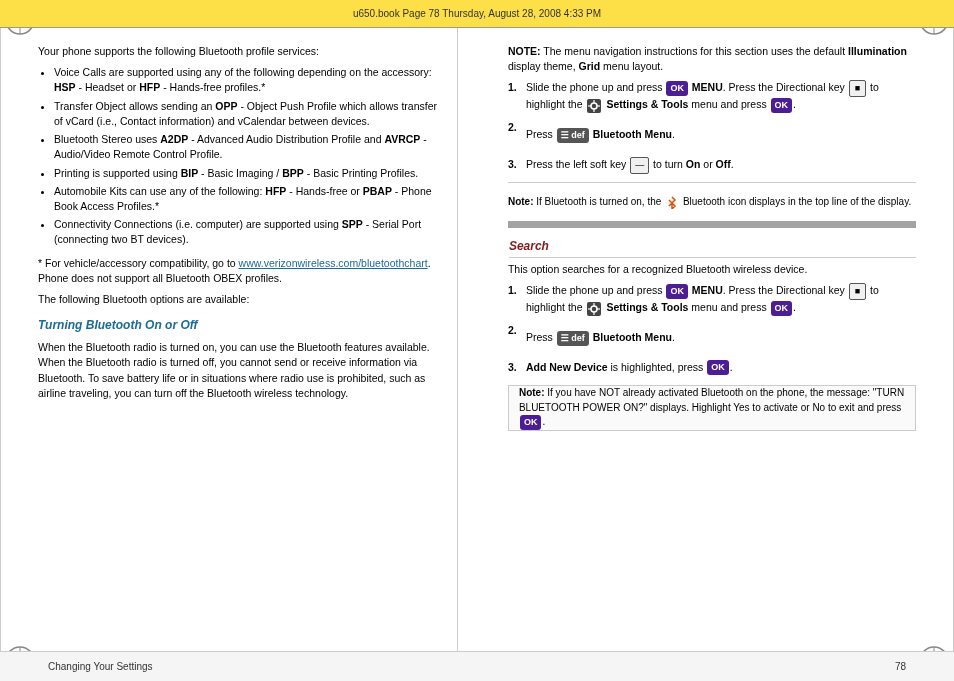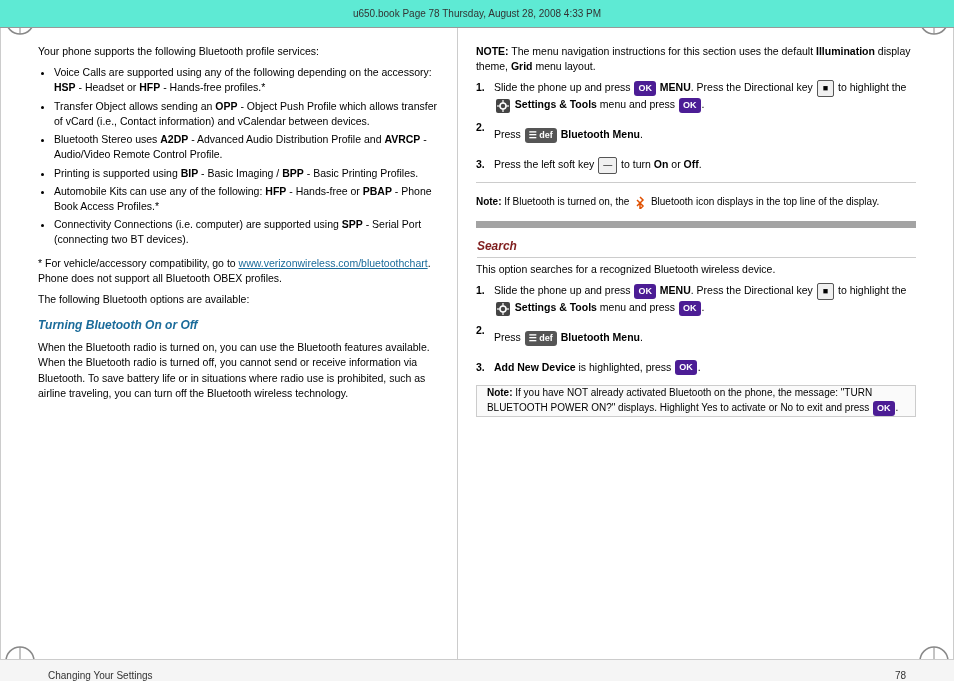--- a/index.html
+++ b/index.html
@@ -23,21 +23,21 @@
 
     
     .top-bar {
       position: absolute;
       top: 0; left: 0; right: 0;
       height: 28px;
       border-bottom: 1px solid #999;
       display: flex;
       align-items: center;
       padding: 0 12px;
-      background: #5eead4;
+      background: #fde047;
     }
     .top-bar-text {
       font-size: 10px;
       color: #333;
       flex: 1;
       text-align: center;
     }
 
     
     .corner-decoration {
@@ -56,43 +56,44 @@
     .corner-br { bottom: 2px; right: 2px; }
 
     
     .content-area {
       position: absolute;
       top: 28px;
       left: 0;
       right: 0;
       bottom: 0;
       display: flex;
+      gap: 32px;
     }
 
     
     .left-col {
       flex: 0 0 48%;
       padding: 16px 18px 16px 38px;
       border-right: 1px solid #ccc;
     }
 
     
     .right-col {
       flex: 1;
       padding: 16px 38px 16px 18px;
     }
 
     
     .bottom-bar {
       position: absolute;
       bottom: 0; left: 0; right: 0;
-      height: 22px;
+      height: 30px;
       border-top: 1px solid #ccc;
       display: flex;
-      align-items: flex-end;
+      align-items: center;
       justify-content: flex-end;
       padding: 0 48px;
       background: #f5f5f5;
     }
     .bottom-bar-text {
       font-size: 10px;
       color: #333;
     }
 
     p { margin-bottom: 6px; line-height: 1.4; }

